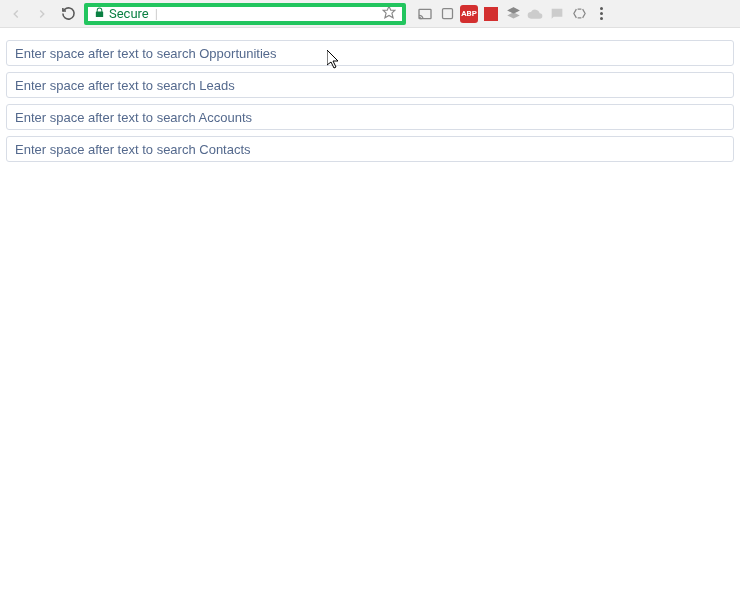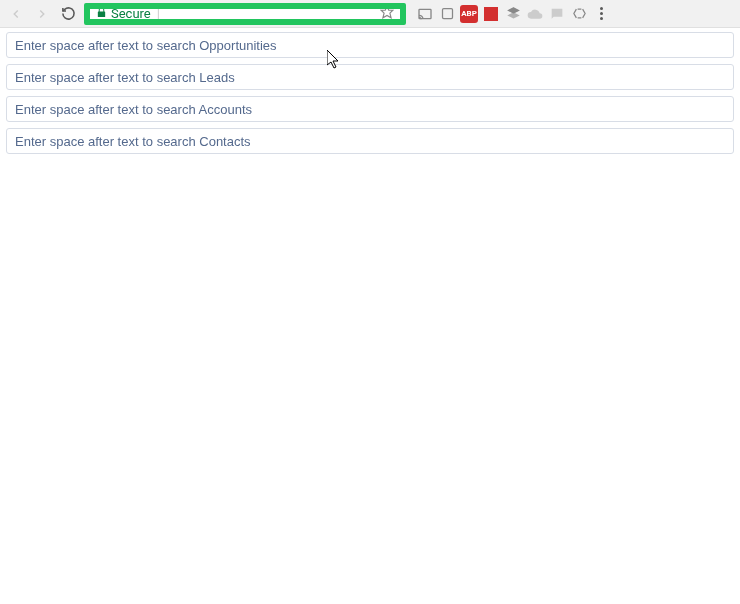--- a/index.html
+++ b/index.html
@@ -1,33 +1,33 @@
 <!DOCTYPE html>
 <html><head>
   <meta charset="utf-8">
   <style>
     * { margin: 0; padding: 0; box-sizing: border-box; }
     body { font-family: -apple-system, BlinkMacSystemFont, "Segoe UI", Roboto, Helvetica, Arial, sans-serif; background: #fff; width: 740px; height: 604px; overflow: hidden; }
     .browser-toolbar { height: 28px; background: #f1f1f1; border-bottom: 1px solid #e0e0e0; display: flex; align-items: center; padding: 0 4px; gap: 2px; }
     .nav-btn { width: 24px; height: 24px; display: flex; align-items: center; justify-content: center; color: #888; border-radius: 12px; }
     .nav-btn.disabled { color: #ccc; }
     .nav-btn.enabled { color: #5a5a5a; }
-    .address-bar { flex: 0 0 322px; height: 22px; background: #fff; border: 6px solid #22c55e; border-radius: 2px; display: flex; align-items: center; padding: 0 6px; margin-left: 2px; font-size: 13px; overflow: hidden; white-space: nowrap; }
+    .address-bar { flex: 0 0 322px; height: 22px; background: #fff; border: 4px solid #22c55e; border-radius: 2px; display: flex; align-items: center; padding: 0 6px; margin-left: 2px; font-size: 13px; overflow: hidden; white-space: nowrap; }
     .lock-icon { color: #0b8043; margin-right: 4px; flex-shrink: 0; }
     .secure-text { color: #0b8043; margin-right: 6px; flex-shrink: 0; }
     .divider { color: #ccc; margin-right: 6px; flex-shrink: 0; }
     .url-text { color: #333; overflow: hidden; text-overflow: clip; }
     .star-icon { color: #888; margin-left: auto; flex-shrink: 0; padding-left: 4px; }
     .ext-icons { display: flex; align-items: center; gap: 4px; margin-left: 8px; justify-content: center; }
     .ext-icon { width: 18px; height: 18px; display: flex; align-items: center; justify-content: center; color: #888; font-size: 14px; }
     .abp { background: #d32f2f; color: #fff; border-radius: 3px; font-size: 8px; font-weight: bold; width: 18px; height: 18px; display: flex; align-items: center; justify-content: center; }
     .red-square { background: #d32f2f; width: 14px; height: 14px; }
     .menu-dots { display: flex; flex-direction: column; gap: 2px; align-items: center; justify-content: center; }
     .menu-dots span { width: 3px; height: 3px; background: #5a5a5a; border-radius: 50%; }
-    .content { padding: 4px 6px; }
+    .content { padding: 12px 6px; }
     .search-input { width: 100%; height: 26px; border: 1px solid #d8dde6; border-radius: 3px; padding: 0 8px; font-size: 13px; color: #333; margin-bottom: 6px; outline: none; }
     .search-input::placeholder { color: #54698d; opacity: 1; }
     .cursor { position: absolute; left: 327px; top: 50px; pointer-events: none; }
   </style>
 </head>
 <body>
 
 <div class="browser-toolbar">
   <div class="nav-btn disabled">
     <svg width="14" height="14" viewBox="0 0 24 24" fill="none" stroke="currentColor" stroke-width="2.5">

